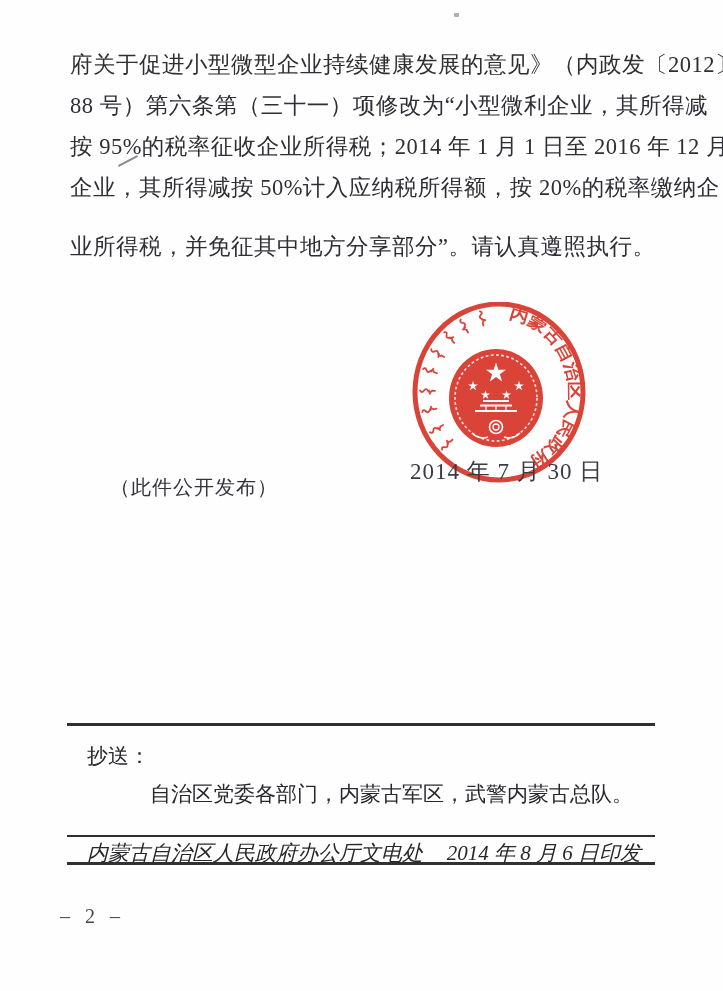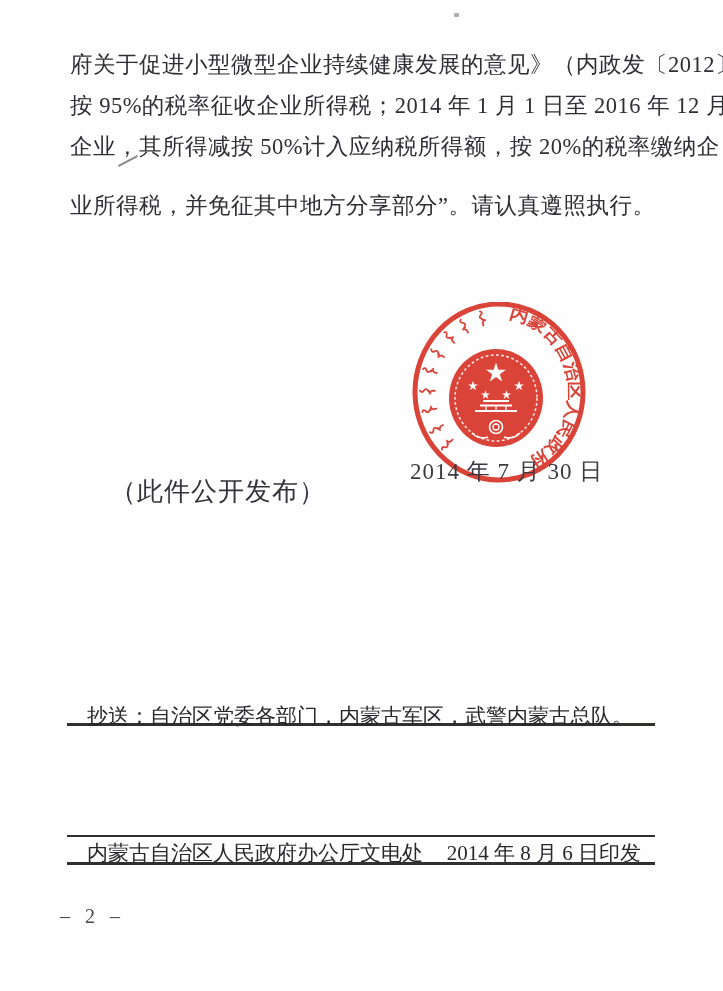--- a/index.html
+++ b/index.html
@@ -53,55 +53,56 @@
   .mg{stroke:var(--seal-color,#d93a2e);fill:none;stroke-width:1.8;stroke-linecap:round;}
   .emblem-white{stroke:#ffffff;fill:none;}
   .seal-date{
     position:absolute;left:410px;top:456px;width:190px;
     font-size:23px;letter-spacing:1px;color:#3b3b41;
     z-index:3;white-space:nowrap;
   }
   
   .public-note{
     position:absolute;left:110px;top:474px;
-    font-size:26px;letter-spacing:1px;color:#33333b;
+    font-size:20px;letter-spacing:1px;color:#33333b;
   }
   
   .sep{position:absolute;left:67px;width:588px;background:#30302f;}
   .sep1{top:723px;height:3px;}
   .sep2{top:835px;height:2px;}
   .sep3{top:862px;height:3px;}
   .cc-block{
-    position:absolute;left:87px;top:703px;width:560px;
+    position:absolute;left:87px;top:743px;width:560px;
     font-size:21px;line-height:26.5px;color:#27272c;
     display:flex;
   }
   .cc-label{flex:0 0 auto;white-space:nowrap;}
   .cc-content{flex:1 1 auto;}
-  .cc-content div{white-space:nowrap;}
+  .cc-content div{white-space:nowrap;margin-top:38px;}
   .issuer-row{
     position:absolute;left:67px;top:839px;width:588px;
     box-sizing:border-box;padding:0 14px 0 20px;
     display:flex;justify-content:space-between;align-items:center;
-    font-size:21px;color:#27272c;white-space:nowrap;
+    font-size:21px;color:#27272c;white-space:nowrap;font-style:italic;
   }
   .page-number{
     position:absolute;left:60px;top:905px;
     font-size:20px;letter-spacing:5px;color:#46464c;
   }
 </style>
 </head>
 <body>
 
 <div class="page">
 
   <div class="speck"></div>
 
   <div class="body-text">
     <div class="bline">府关于促进小型微型企业持续健康发展的意见》（内政发〔2012〕</div>
+    <div class="bline">88 号）第六条第（三十一）项修改为“小型微利企业，其所得减</div>
     <div class="bline">按 95%的税率征收企业所得税；2014 年 1 月 1 日至 2016 年 12 月</div>
     <div class="bline">企业，其所得减按 50%计入应纳税所得额，按 20%的税率缴纳企</div>
     <div class="bline last">业所得税，并免征其中地方分享部分”。请认真遵照执行。</div>
   </div>
 
   <div class="pen-mark"></div>
 
   <div class="seal">
     <svg width="174" height="181" viewBox="0 0 174 181">
       <defs>

